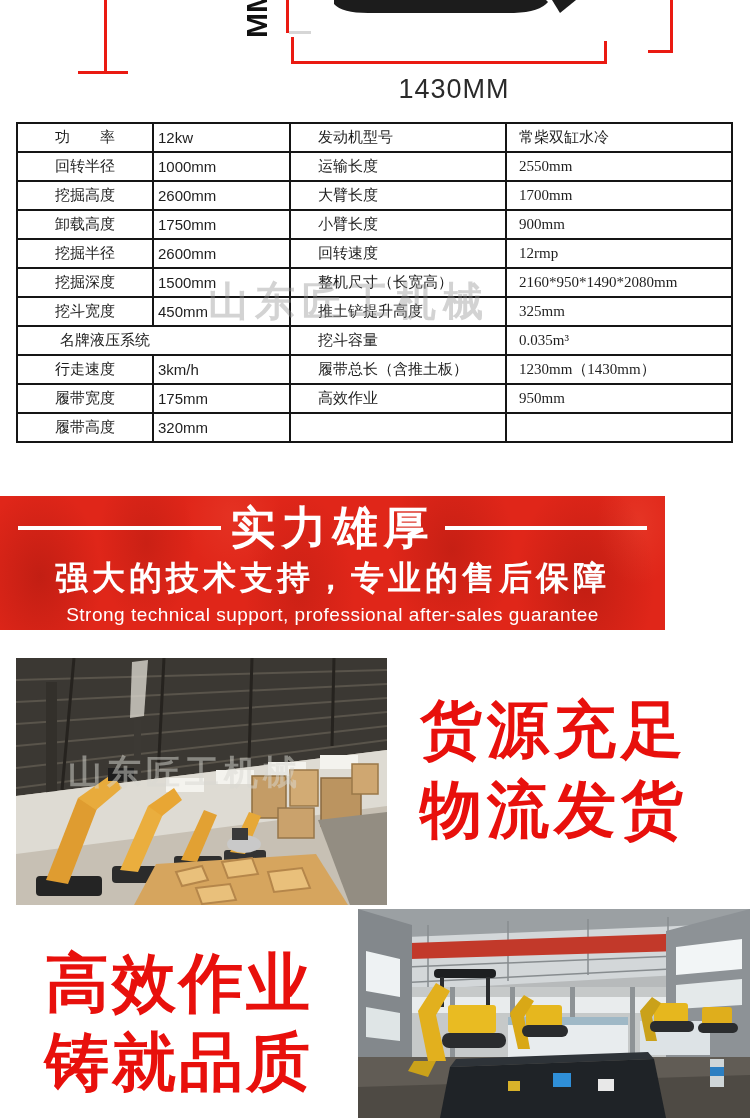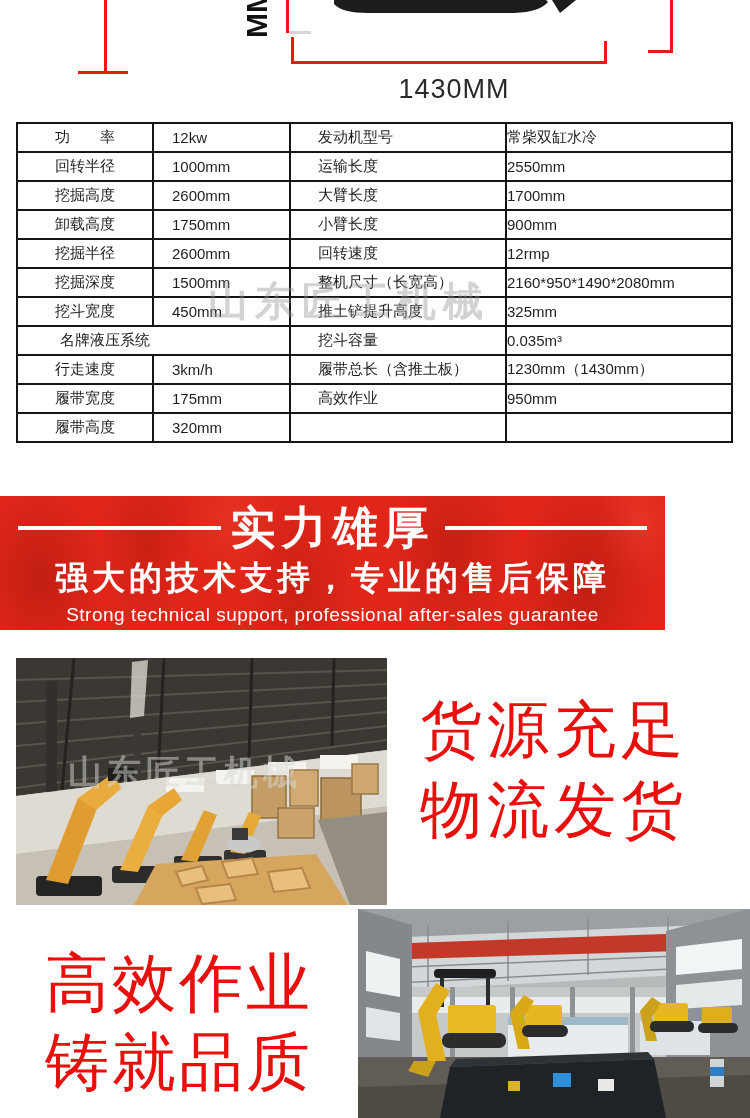--- a/index.html
+++ b/index.html
@@ -13,23 +13,23 @@
           font-size:30px;font-weight:bold;color:#111;transform:rotate(-90deg);}
   .dim-width{position:absolute;left:379px;top:74px;width:150px;text-align:center;
           font-size:27px;color:#2a2a2a;letter-spacing:1px;}
   .track-svg{position:absolute;left:328px;top:0;}
 
   
   .spec{position:absolute;left:16px;top:122px;width:715px;border-collapse:collapse;
         table-layout:fixed;font-size:15px;color:#1e1e1e;}
   .spec td{border:2px solid #151515;height:27px;padding:0;white-space:nowrap;overflow:hidden;}
   .spec td.c1{text-align:center;}
-  .spec td.c2{padding-left:18px;}
+  .spec td.c2{padding-left:4px;}
   .spec td.c3{padding-left:27px;}
-  .spec td.c4{padding-left:0;}
+  .spec td.c4{padding-left:12px;font-family:Liberation Serif, serif;}
   .spec td.span2{text-align:left;padding-left:42px;}
 
   .wm{position:absolute;pointer-events:none;font-weight:bold;white-space:nowrap;}
   .wm-table{left:208px;top:274px;font-size:40px;letter-spacing:7px;color:rgba(145,145,145,0.40);}
   .wm-photo{left:68px;top:750px;font-size:34px;letter-spacing:5px;color:rgba(215,215,210,0.50);}
 
   
   .banner{position:absolute;left:0;top:496px;width:665px;height:134px;color:#fff;text-align:center;
     background-color:#e02619;
     background-image:
@@ -44,21 +44,21 @@
   .banner-title-row .line{flex:1;height:4px;background:#ffffff;}
   .banner-title{margin:0 10px;font-size:45px;font-weight:bold;letter-spacing:6px;line-height:1.05;}
   .banner-sub{margin-top:5px;font-size:33px;font-weight:bold;letter-spacing:4px;}
   .banner-sub-en{margin-top:3px;font-size:19px;letter-spacing:0.5px;}
 
   
   .photo1{position:absolute;left:16px;top:658px;width:371px;height:247px;}
   .photo2{position:absolute;left:358px;top:909px;width:392px;height:209px;}
 
   
-  .promo{position:absolute;color:#e8100c;font-weight:normal;white-space:nowrap;}
+  .promo{position:absolute;color:#e8100c;font-weight:bold;white-space:nowrap;}
   .promo1{left:420px;top:690px;font-size:62px;line-height:80px;letter-spacing:5px;}
   .promo2{left:45px;top:944px;font-size:64px;line-height:79px;letter-spacing:3px;}
 </style>
 </head>
 <body>
 
 <div id="page">
 
   <div>
     <svg class="track-svg" width="252" height="18" viewBox="0 0 252 18">

